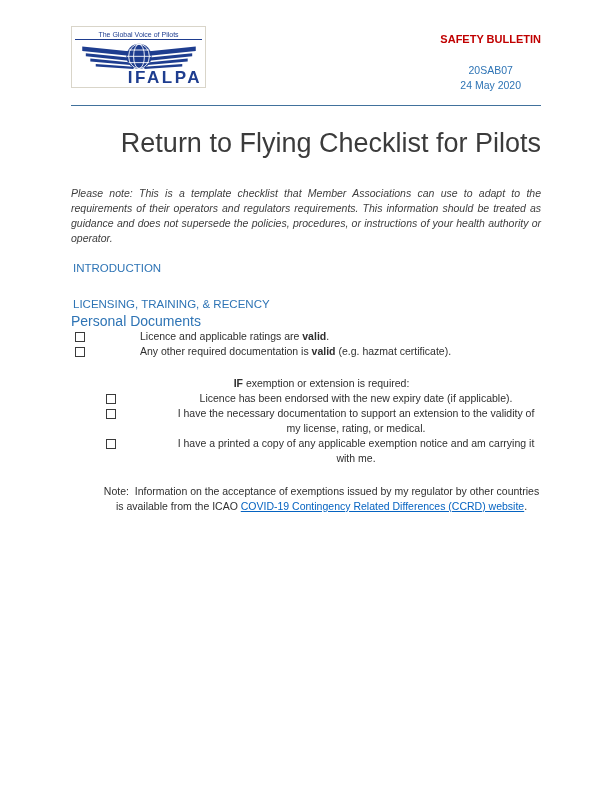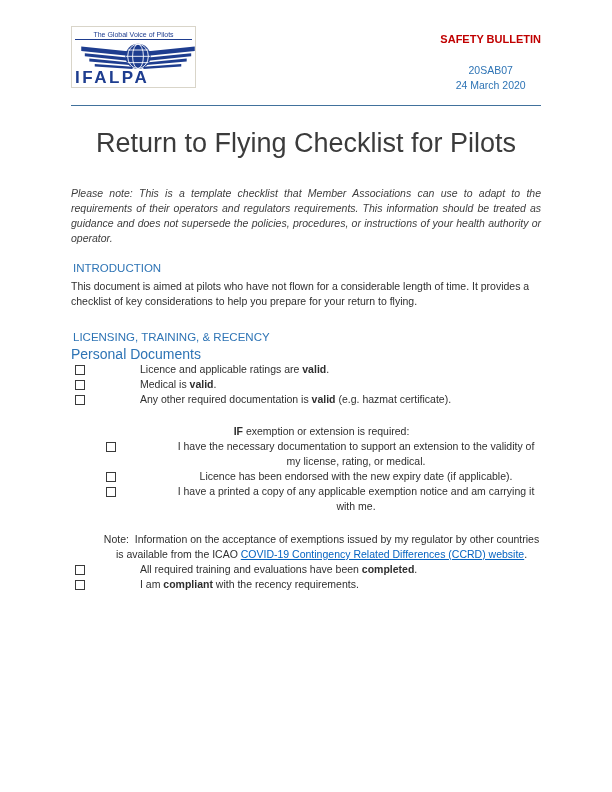--- a/index.html
+++ b/index.html
@@ -8,23 +8,23 @@
     width:612px;height:792px;
     box-sizing:border-box;
     padding:26px 71px 0 71px;
     font-family:"Liberation Sans",sans-serif;
     font-size:10.5px;line-height:15px;color:#2f2f2f;
     overflow:hidden;
   }
   
   .header{display:flex;justify-content:space-between;align-items:flex-start;}
   .logo-box{
-    width:125px;height:62px;box-sizing:border-box;
+    width:135px;height:62px;box-sizing:border-box;
     border:1px solid #d9d5c9;background:#fff;
-    display:flex;flex-direction:column;align-items:flex-start;
+    display:flex;flex-direction:column;align-items:flex-end;
     padding:3px 3px 0 3px;
   }
   .logo-tagline{
     font-size:7px;line-height:9px;color:#1e3d8f;
     width:100%;text-align:center;
     border-bottom:1px solid #1e3d8f;padding-bottom:1px;
     white-space:nowrap;overflow:hidden;
   }
   .emblem{margin-top:1px;}
   .logo-name{
@@ -32,21 +32,21 @@
     letter-spacing:2.5px;color:#1e3d8f;margin-top:-3px;
   }
   .header-right{text-align:center;padding-top:7px;}
   .bulletin{color:#c00000;font-weight:bold;font-size:11px;line-height:13px;}
   .doc-number{color:#2e74b5;margin-top:17px;}
   .doc-date{color:#2e74b5;}
   hr.rule{border:none;border-top:1.5px solid #41719c;margin:12px 0 0 0;}
   
   .title{
     font-size:27px;line-height:34px;font-weight:300;
-    color:#3b3b3b;text-align:center;margin:20px 0 0 0;
+    color:#3b3b3b;text-align:right;margin:20px 0 0 0;
   }
   
   .disclaimer{font-style:italic;text-align:justify;color:#3d3d3d;margin:26px 0 0 0;}
   
   .h-section{color:#2e74b5;font-size:11.5px;font-weight:normal;line-height:15px;margin:2px;}
   .h-sub{color:#2e74b5;font-size:14px;font-weight:normal;line-height:15px;margin:0;}
   .mt-intro{margin-top:15px;}
   .mt-licensing{margin-top:21px;}
   .intro-para{margin:3px 0 0 0;}
   
@@ -92,75 +92,60 @@
           <line x1="50.5" y1="17" x2="77.5" y2="17"></line>
           <line x1="52.5" y1="10" x2="75.5" y2="10"></line>
           <line x1="52.5" y1="24" x2="75.5" y2="24"></line>
         </g>
       </svg>
       <div class="logo-name">IFALPA</div>
     </div>
     <div class="header-right">
       <div class="bulletin">SAFETY BULLETIN</div>
       <div class="doc-number">20SAB07</div>
-      <div class="doc-date">24 March 2020</div>
+      <div class="doc-date">24 May 2020</div>
     </div>
   </div>
 
   <hr class="rule">
 
   <h1 class="title">Return to Flying Checklist for Pilots</h1>
 
   <p class="disclaimer">Please note: This is a template checklist that Member Associations can use to adapt to the requirements of their operators and regulators requirements. This information should be treated as guidance and does not supersede the policies, procedures, or instructions of your health authority or operator.</p>
 
   <h2 class="h-section mt-intro">INTRODUCTION</h2>
-  <p class="intro-para">This document is aimed at pilots who have not flown for a considerable length of time. It provides a checklist of key considerations to help you prepare for your return to flying.</p>
 
   <h2 class="h-section mt-licensing">LICENSING, TRAINING, &amp; RECENCY</h2>
   <h3 class="h-sub">Personal Documents</h3>
 
   <ul class="checklist">
     <li class="check-item">
       <span class="cb"></span>
       <span class="check-text"><span>Licence and applicable ratings are </span><b>valid</b><span>.</span></span>
-    </li>
-    <li class="check-item">
-      <span class="cb"></span>
-      <span class="check-text"><span>Medical is </span><b>valid</b><span>.</span></span>
     </li>
     <li class="check-item">
       <span class="cb"></span>
       <span class="check-text"><span>Any other required documentation is </span><b>valid</b><span> (e.g. hazmat certificate).</span></span>
     </li>
   </ul>
 
   <div class="indent-block">
     <p class="if-line"><b>IF</b><span> exemption or extension is required:</span></p>
     <ul class="checklist">
       <li class="check-item">
         <span class="cb"></span>
-        <span class="check-text"><span>I have the necessary documentation to support an extension to the validity of my license, rating, or medical.</span></span>
+        <span class="check-text"><span>Licence has been endorsed with the new expiry date (if applicable).</span></span>
       </li>
       <li class="check-item">
         <span class="cb"></span>
-        <span class="check-text"><span>Licence has been endorsed with the new expiry date (if applicable).</span></span>
+        <span class="check-text"><span>I have the necessary documentation to support an extension to the validity of my license, rating, or medical.</span></span>
       </li>
       <li class="check-item">
         <span class="cb"></span>
         <span class="check-text"><span>I have a printed a copy of any applicable exemption notice and am carrying it with me.</span></span>
       </li>
     </ul>
     <p class="note-para"><span>Note:  Information on the acceptance of exemptions issued by my regulator by other countries is available from the ICAO </span><a href="#" class="doc-link">COVID-19 Contingency Related Differences (CCRD) website</a><span>.</span></p>
   </div>
 
 
-  <ul class="checklist">
-    <li class="check-item">
-      <span class="cb"></span>
-      <span class="check-text"><span>All required training and evaluations have been </span><b>completed</b><span>.</span></span>
-    </li>
-    <li class="check-item">
-      <span class="cb"></span>
-      <span class="check-text"><span>I am </span><b>compliant</b><span> with the recency requirements.</span></span>
-    </li>
-  </ul>
 
 </div>
 
 </body></html>

